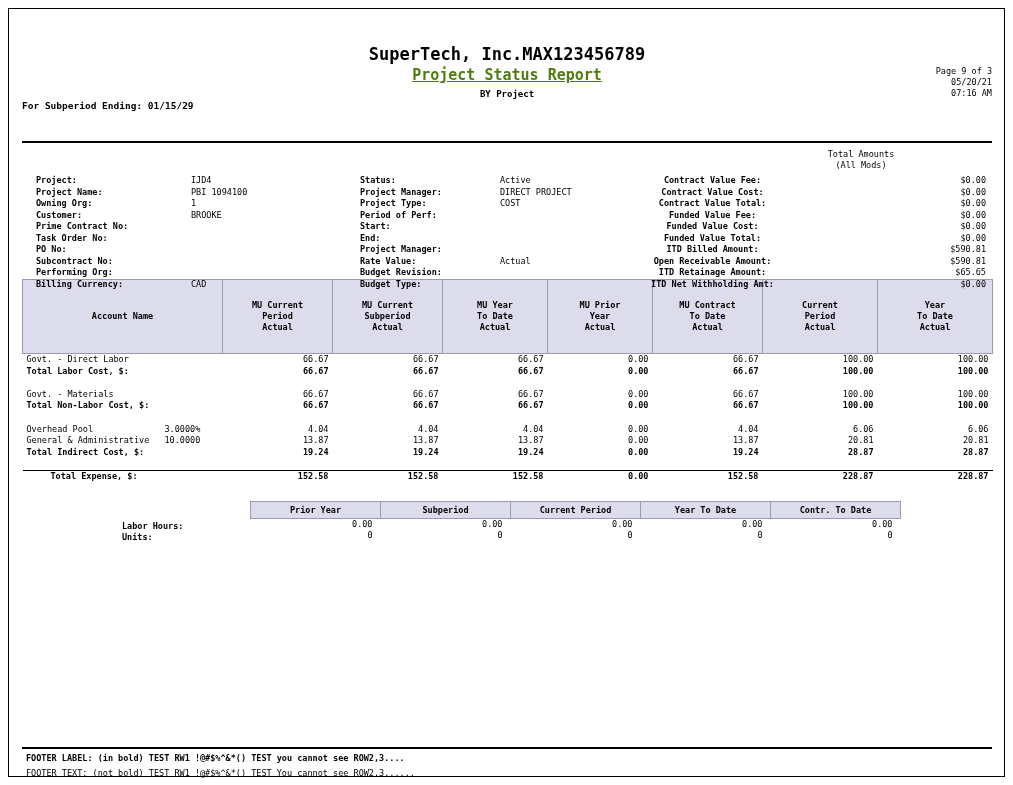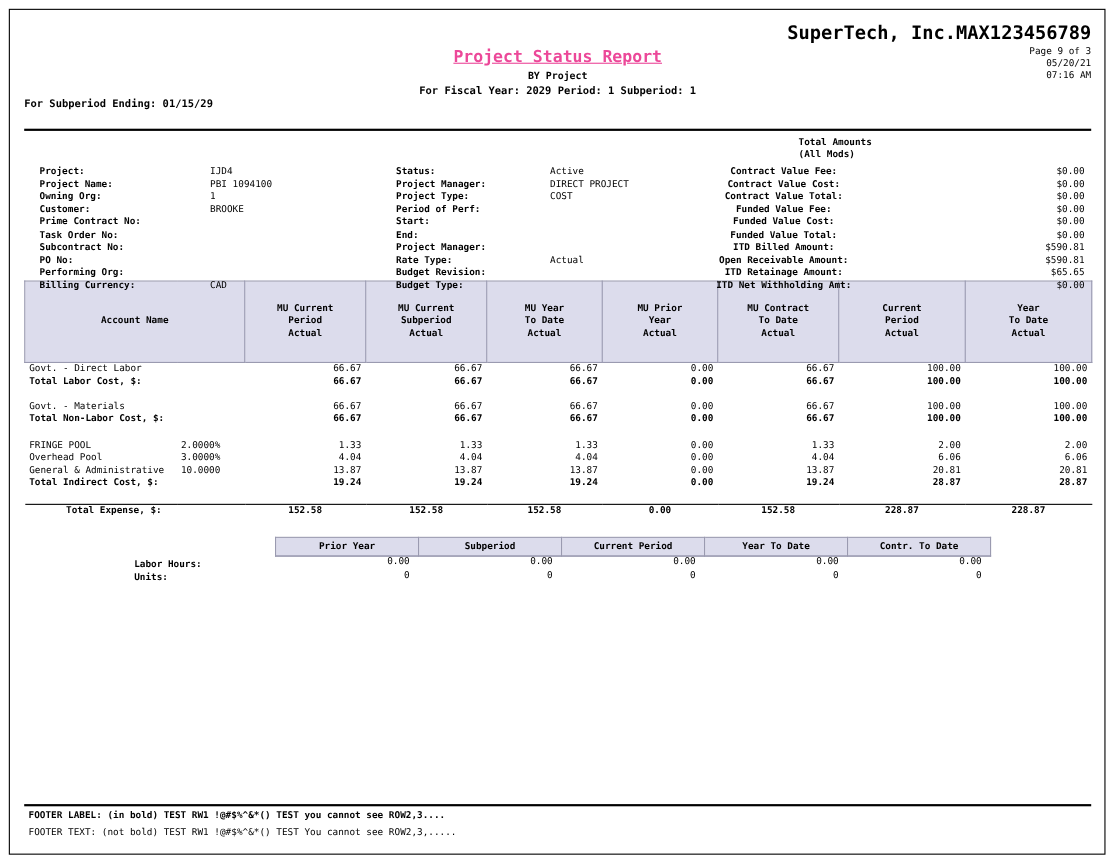--- a/index.html
+++ b/index.html
@@ -36,32 +36,32 @@
     width: 970px;
     height: 740px;
   }
 
   
   .hdr {
     position: relative;
     height: 90px;
   }
   .title-main {
-    text-align: right;
+    text-align: center;
     font-family: "DejaVu Sans Mono", monospace;
     font-size: 17px;
     font-weight: bold;
     letter-spacing: 0px;
-    margin-top: 0;
+    margin-top: 24px;
   }
   .title-sub {
     text-align: center;
     font-size: 15px;
     font-weight: bold;
-    color: #ec4899;
+    color: #4d7c0f;
     text-decoration: underline;
     margin-top: 2px;
   }
   .title-by {
     text-align: center;
     font-size: 9px;
     font-weight: bold;
     margin-top: 5px;
   }
   .title-fy {
@@ -89,26 +89,26 @@
   }
 
   
   .info {
     position: relative;
     height: 130px;
     margin-top: 6px;
   }
   .totals-head {
     position: absolute;
-    right: 16px;
+    right: 6px;
     top: 0px;
     width: 250px;
-    text-align: left;
-    font-size: 8.5px;
-    font-weight: bold;
+    text-align: center;
+    font-size: 8.5px;
+    font-weight: normal;
     line-height: 11px;
   }
   .col-a {
     position: absolute;
     left: 14px;
     top: 26px;
     width: 330px;
   }
   .col-b {
     position: absolute;
@@ -172,21 +172,21 @@
     white-space: pre;
   }
   td.name { text-align: left; }
   td.pct  { text-align: left; padding-left: 2px; }
   td.num  { text-align: right; }
   .b { font-weight: bold; }
   .spacer td { height: 8px; line-height: 8px; }
   .topline td {
     border-top: 1px solid #000000;
   }
-  .totexp td { padding-top: 2px; text-align: center; }
+  .totexp td { padding-top: 2px; }
 
   
   .bottom-wrap {
     margin-top: 18px;
     position: relative;
     height: 60px;
   }
   table.grid2 {
     border-collapse: collapse;
     table-layout: fixed;
@@ -219,21 +219,21 @@
     top: 20px;
     font-size: 8.5px;
     font-weight: bold;
     line-height: 11.6px;
   }
 
   
   .footer {
     position: absolute;
     left: 22px;
-    bottom: 22px;
+    bottom: 6px;
     width: 970px;
   }
   .footer .fline {
     border-top: 2px solid #000000;
     margin-bottom: 3px;
   }
   .f1 {
     font-size: 8.5px;
     font-weight: bold;
     line-height: 12px;
@@ -255,21 +255,20 @@
 
     <div class="hdr">
       <div class="hdr-right">
         <div>Page 9 of 3</div>
         <div>05/20/21</div>
         <div>07:16 AM</div>
       </div>
       <div class="title-main">SuperTech, Inc.MAX123456789</div>
       <div class="title-sub">Project Status Report</div>
       <div class="title-by">BY Project</div>
-      <div class="title-fy">For Fiscal Year: 2029 Period: 1 Subperiod: 1</div>
       <div class="title-sp">For Subperiod Ending: 01/15/29</div>
     </div>
     <div class="rule"></div>
 
     <div class="info">
       <div class="totals-head">
         <div>Total Amounts</div>
         <div>(All Mods)</div>
       </div>
       <div class="col-a">
@@ -291,25 +290,25 @@
           </div>
         <div class="fr">
             <span class="lbl">Prime Contract No:</span>
             <span class="val"></span>
           </div>
         <div class="fr">
             <span class="lbl">Task Order No:</span>
             <span class="val"></span>
           </div>
         <div class="fr">
+            <span class="lbl">PO No:</span>
+            <span class="val"></span>
+          </div>
+        <div class="fr">
             <span class="lbl">Subcontract No:</span>
-            <span class="val"></span>
-          </div>
-        <div class="fr">
-            <span class="lbl">PO No:</span>
             <span class="val"></span>
           </div>
         <div class="fr">
             <span class="lbl">Performing Org:</span>
             <span class="val"></span>
           </div>
         <div class="fr">
             <span class="lbl">Billing Currency:</span>
             <span class="val">CAD</span>
           </div>
@@ -337,21 +336,21 @@
           </div>
         <div class="fr">
             <span class="lbl">End:</span>
             <span class="val"></span>
           </div>
         <div class="fr">
             <span class="lbl">Project Manager:</span>
             <span class="val"></span>
           </div>
         <div class="fr">
-            <span class="lbl">Rate Type:</span>
+            <span class="lbl">Rate Value:</span>
             <span class="val">Actual</span>
           </div>
         <div class="fr">
             <span class="lbl">Budget Revision:</span>
             <span class="val"></span>
           </div>
         <div class="fr">
             <span class="lbl">Budget Type:</span>
             <span class="val"></span>
           </div>
@@ -482,31 +481,20 @@
           <td class="num b">66.67</td>
           <td class="num b">66.67</td>
           <td class="num b">0.00</td>
           <td class="num b">66.67</td>
           <td class="num b">100.00</td>
           <td class="num b">100.00</td>
         </tr>
         <tr class="spacer">
             <td colspan="9"></td>
           </tr>
-        <tr>
-          <td class="name">FRINGE POOL</td>
-          <td class="pct">2.0000%</td>
-          <td class="num">1.33</td>
-          <td class="num">1.33</td>
-          <td class="num">1.33</td>
-          <td class="num">0.00</td>
-          <td class="num">1.33</td>
-          <td class="num">2.00</td>
-          <td class="num">2.00</td>
-        </tr>
         <tr>
           <td class="name">Overhead Pool</td>
           <td class="pct">3.0000%</td>
           <td class="num">4.04</td>
           <td class="num">4.04</td>
           <td class="num">4.04</td>
           <td class="num">0.00</td>
           <td class="num">4.04</td>
           <td class="num">6.06</td>
           <td class="num">6.06</td>

